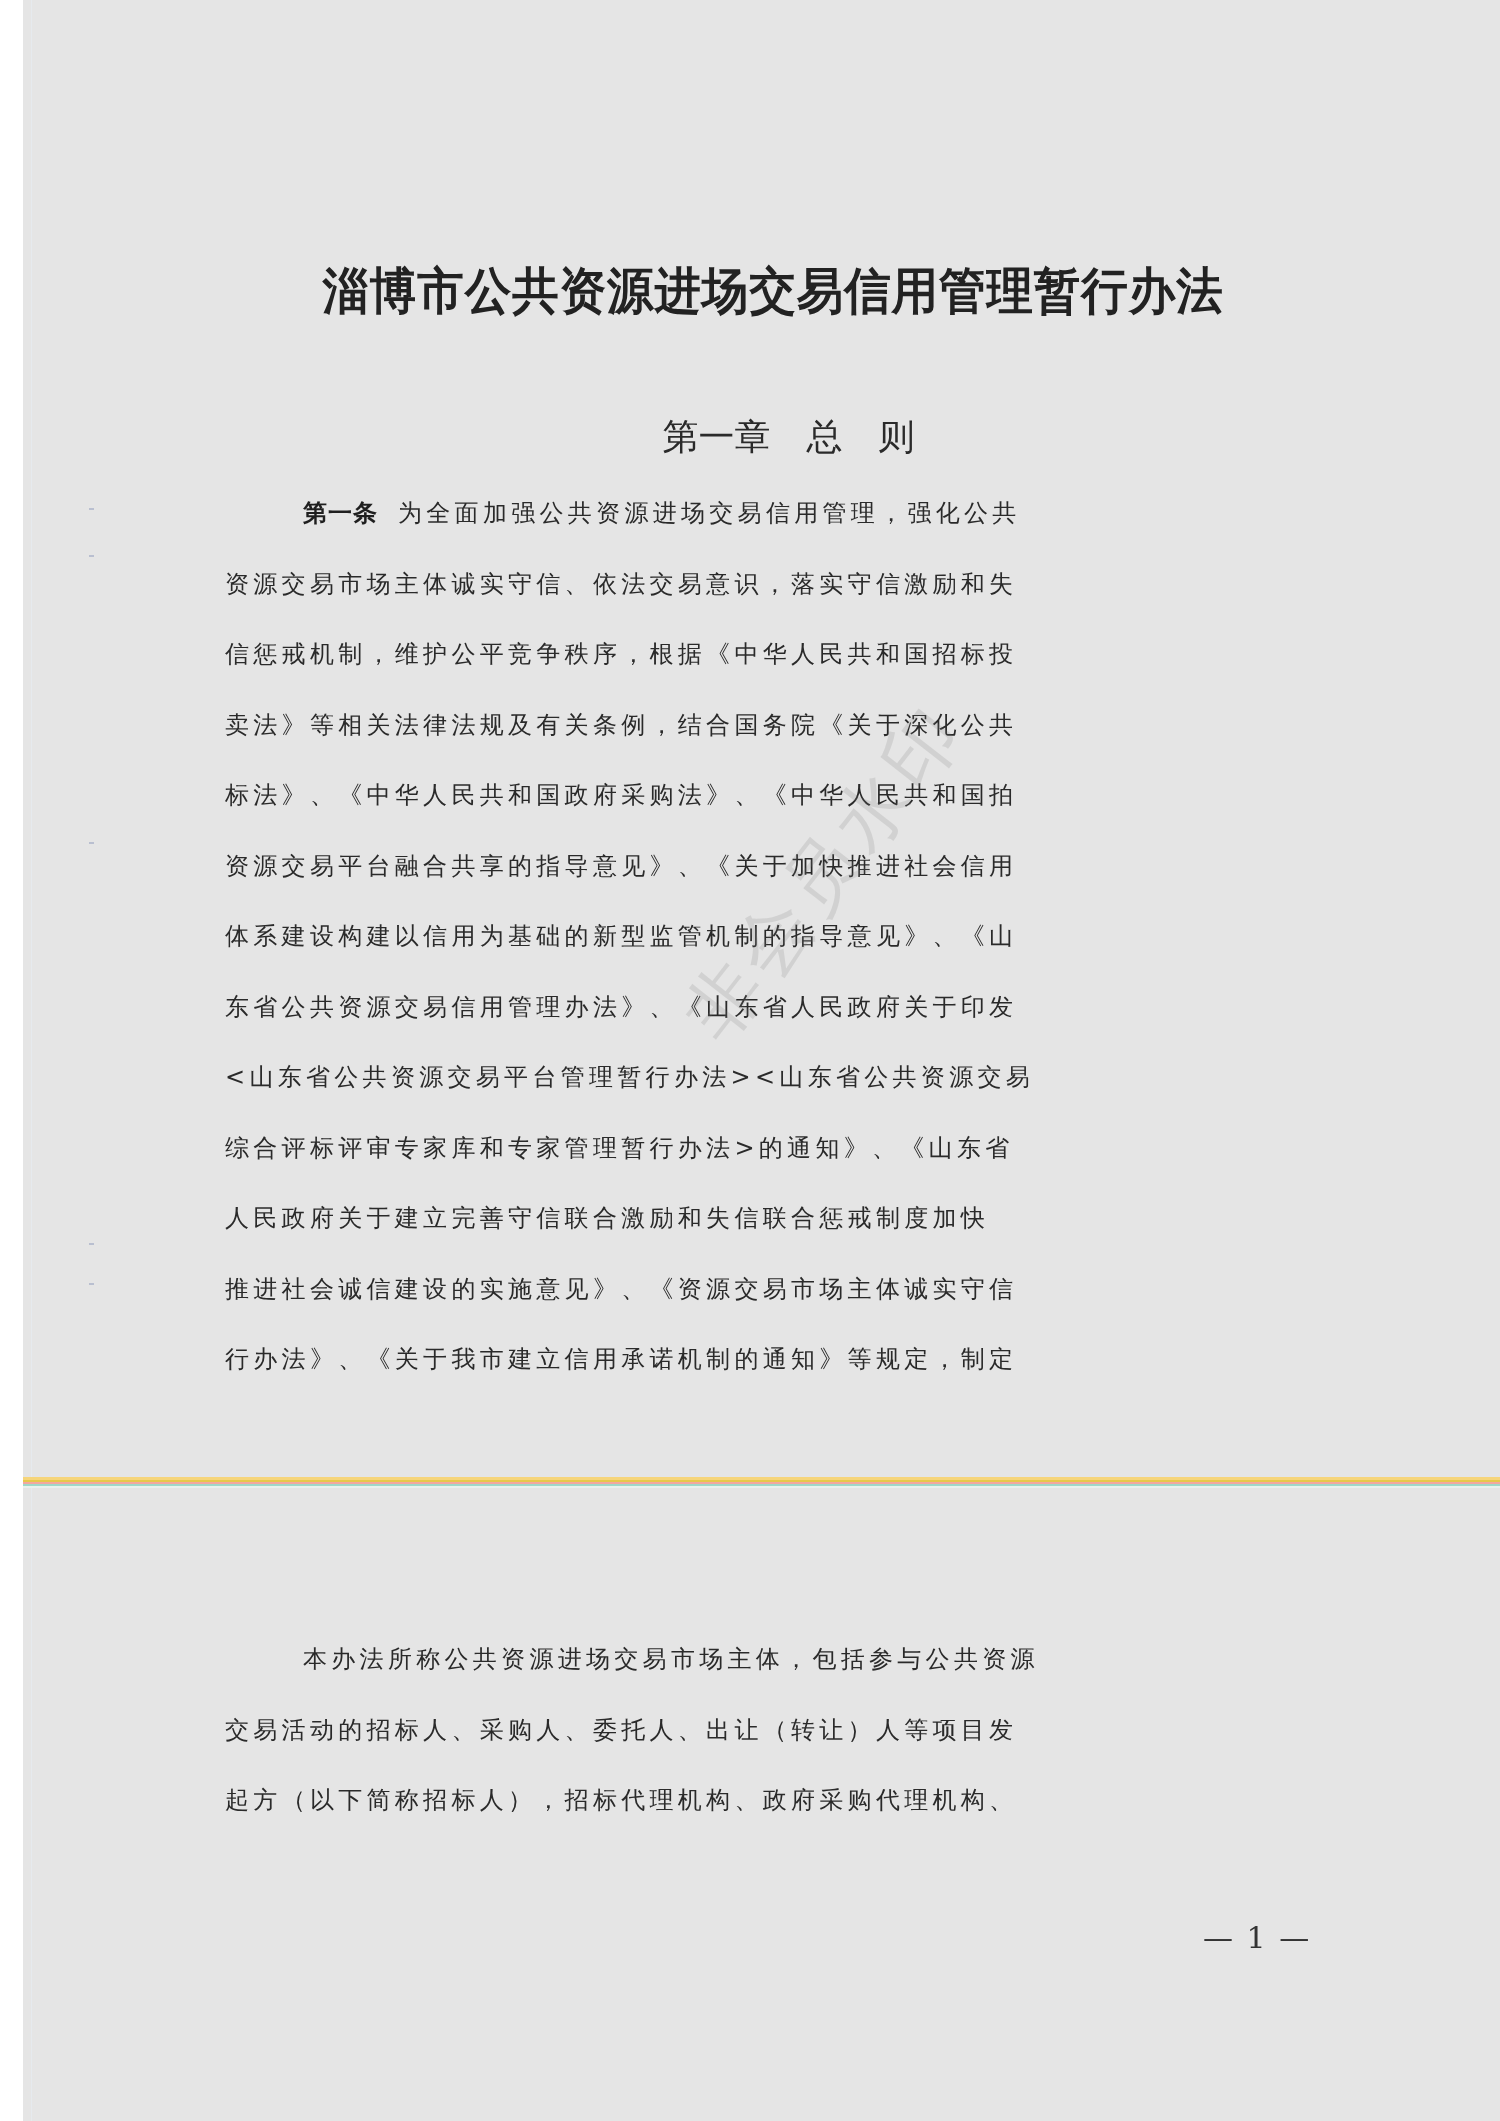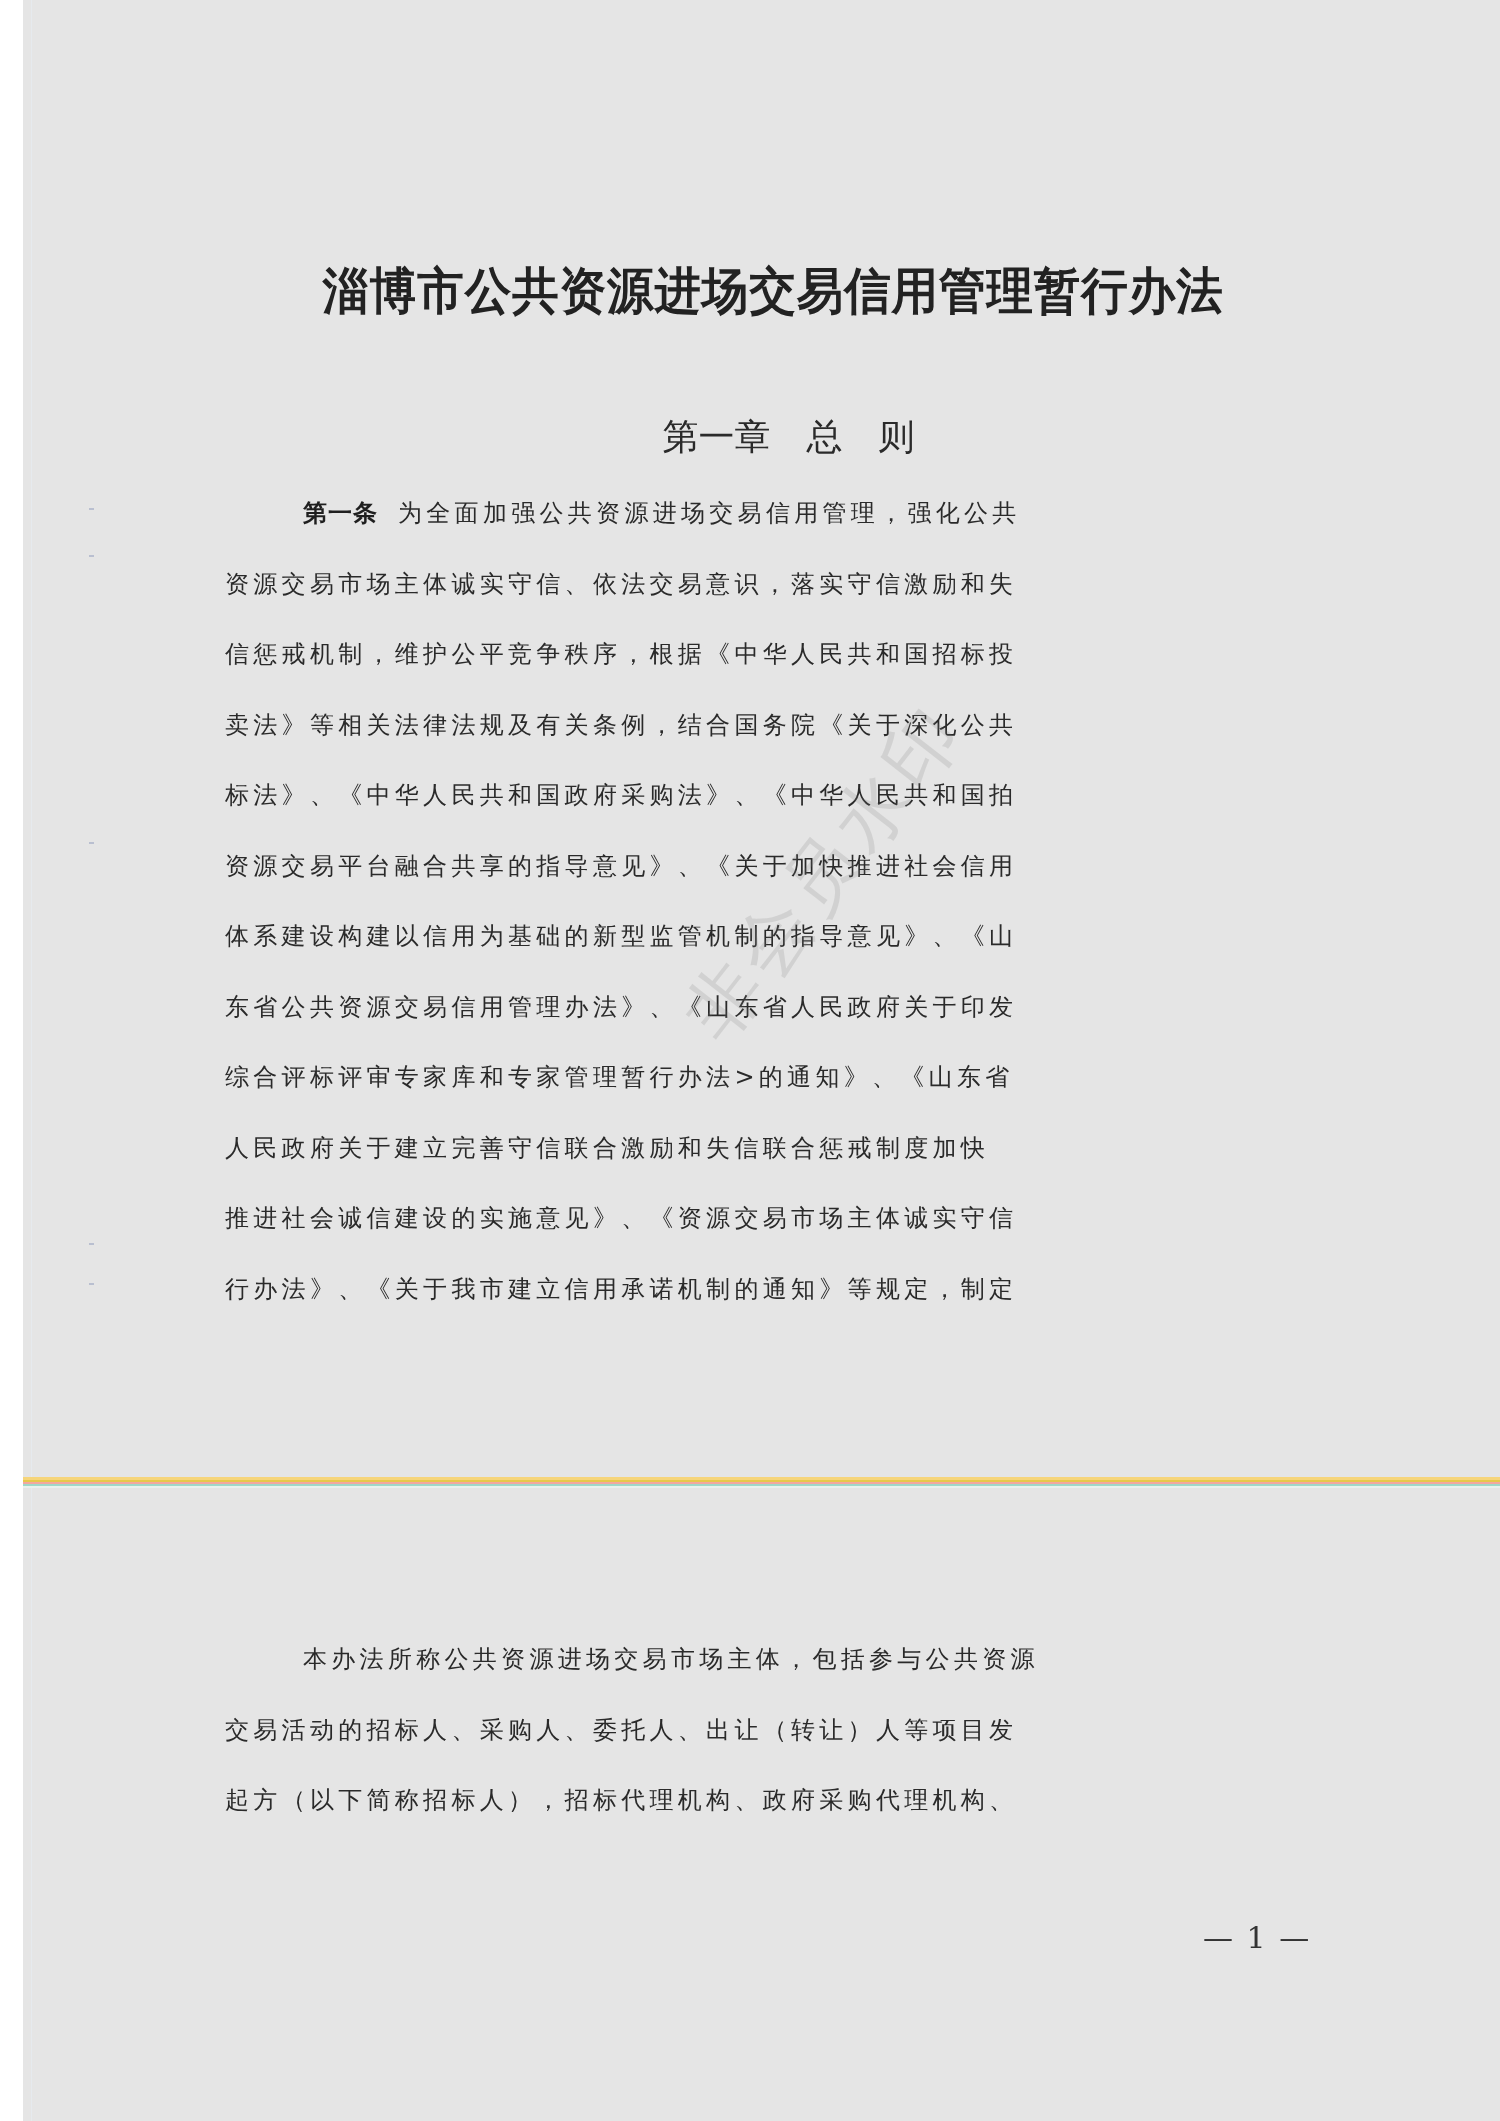--- a/index.html
+++ b/index.html
@@ -131,20 +131,21 @@
 
   <div class="body-block" style="top:478px;">
     <span class="line indent"><span class="article-label">第一条</span><span>为全面加强公共资源进场交易信用管理，强化公共</span></span>
     <span class="line">资源交易市场主体诚实守信、依法交易意识，落实守信激励和失</span>
     <span class="line">信惩戒机制，维护公平竞争秩序，根据《中华人民共和国招标投</span>
     <span class="line">卖法》等相关法律法规及有关条例，结合国务院《关于深化公共</span>
     <span class="line">标法》、《中华人民共和国政府采购法》、《中华人民共和国拍</span>
     <span class="line">资源交易平台融合共享的指导意见》、《关于加快推进社会信用</span>
     <span class="line">体系建设构建以信用为基础的新型监管机制的指导意见》、《山</span>
     <span class="line">东省公共资源交易信用管理办法》、《山东省人民政府关于印发</span>
+    <span class="line">&lt;山东省公共资源交易平台管理暂行办法&gt;&lt;山东省公共资源交易</span>
     <span class="line">综合评标评审专家库和专家管理暂行办法&gt;的通知》、《山东省</span>
     <span class="line">人民政府关于建立完善守信联合激励和失信联合惩戒制度加快</span>
     <span class="line">推进社会诚信建设的实施意见》、《资源交易市场主体诚实守信</span>
     <span class="line">行办法》、《关于我市建立信用承诺机制的通知》等规定，制定</span>
   </div>
 
   <div class="scan-band">
     <div class="b1"></div>
       <div class="b2"></div>
       <div class="b3"></div>

